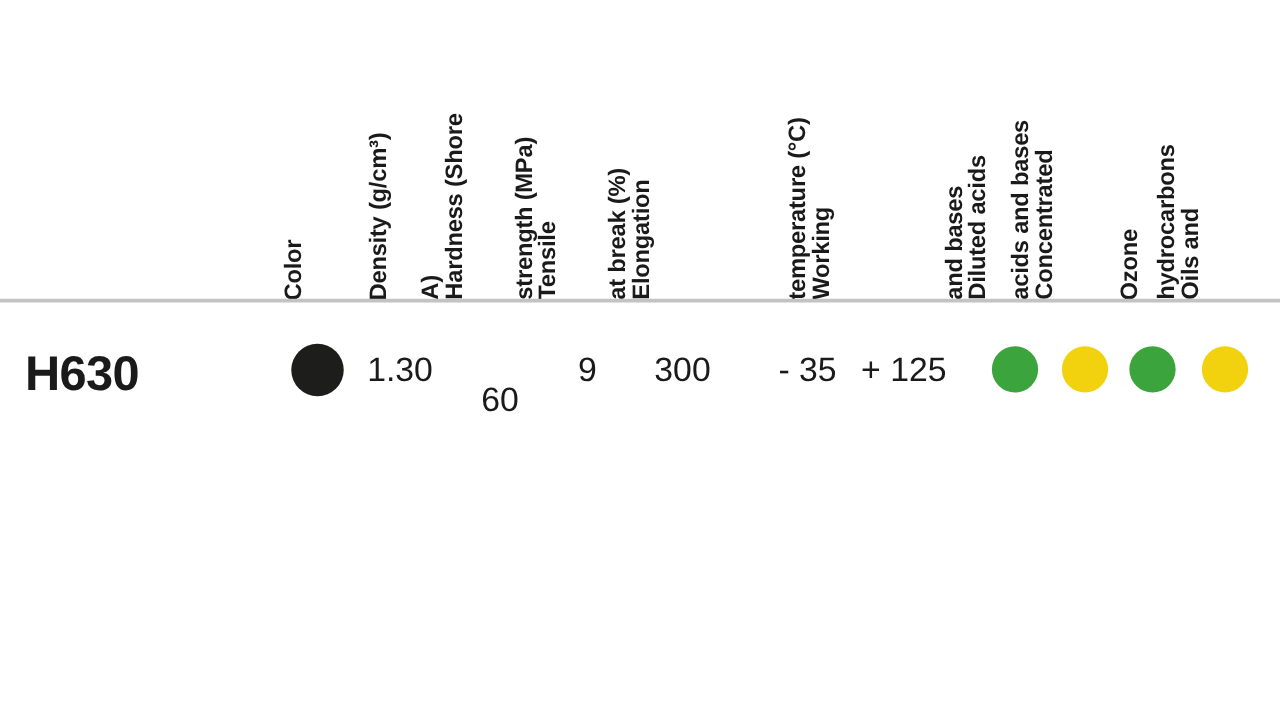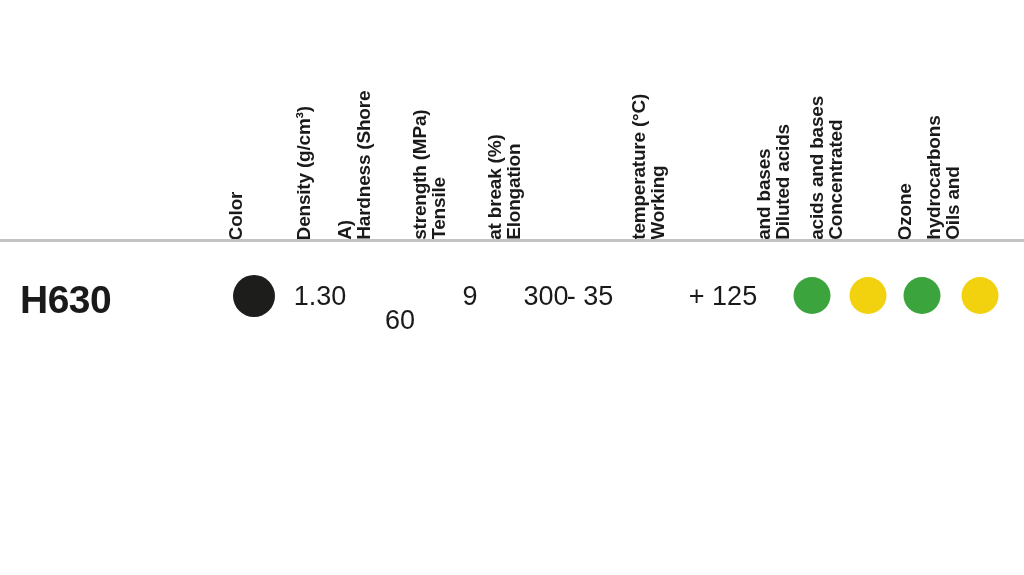--- a/index.html
+++ b/index.html
@@ -183,21 +183,21 @@
 
   <div class="divider"></div>
 
   <div class="data-row">
     <div class="row-label">H630</div>
   <div class="dot color-swatch" style="left: 254px; background: rgb(29, 29, 27);"></div>
       <div class="cell-value" style="left: 320px;">1.30</div>
       <div class="cell-value" style="left: 400px; margin-top: 24px;">60</div>
       <div class="cell-value" style="left: 470px;">9</div>
       <div class="cell-value" style="left: 546px;">300</div>
-      <div class="cell-value" style="left: 590px;">- 35</div>
+      <div class="cell-value" style="left: 646px;">- 35</div>
       <div class="cell-value" style="left: 723px;">+ 125</div>
       <div class="dot rating" style="left: 812px; background: rgb(60, 164, 60);"></div>
       <div class="dot rating" style="left: 868px; background: rgb(242, 209, 14);"></div>
       <div class="dot rating" style="left: 922px; background: rgb(60, 164, 60);"></div>
       <div class="dot rating" style="left: 980px; background: rgb(242, 209, 14);"></div>
     </div>
 
 </div>
 
 </body></html>

